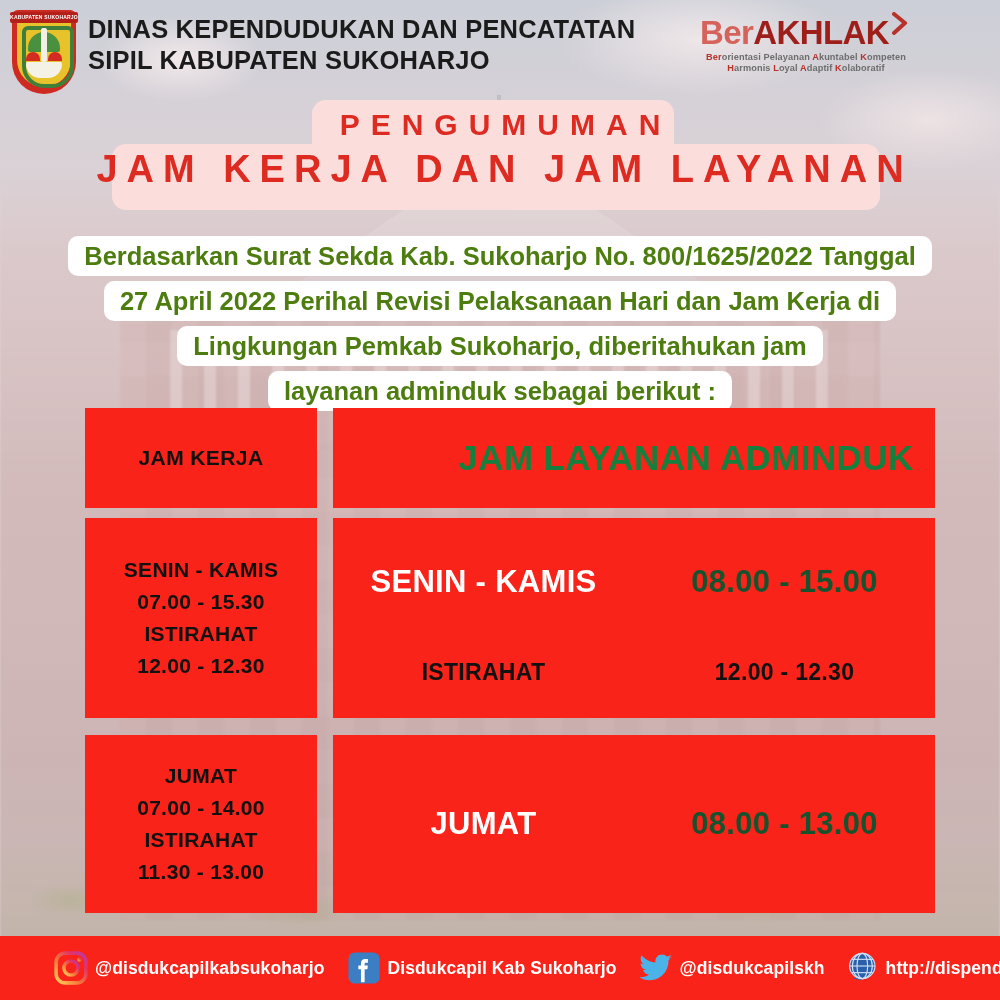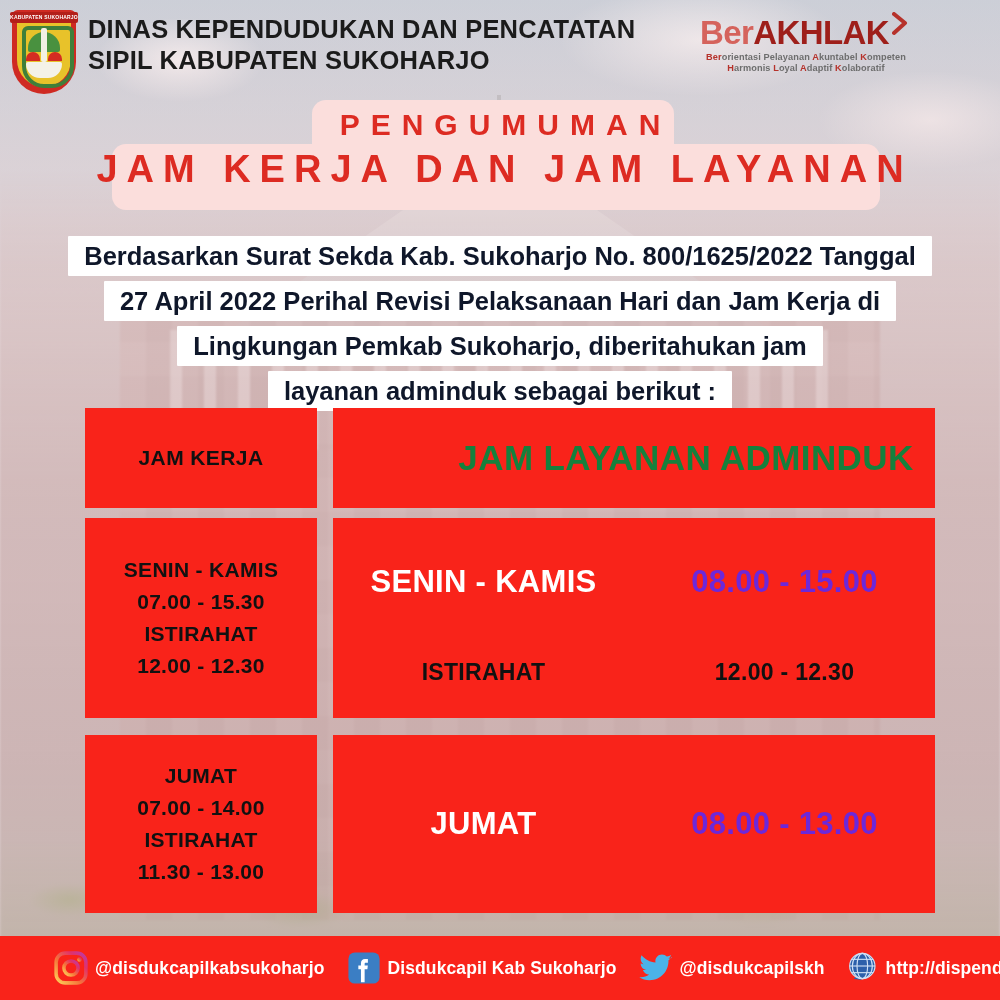--- a/index.html
+++ b/index.html
@@ -146,23 +146,23 @@
     position:absolute;left:0;top:148px;width:1000px;text-align:center;
     color:#dd2b22;font-size:38px;font-weight:bold;letter-spacing:9px;
     text-indent:9px;
   }
 
   
   .desc{
     position:absolute;left:0;top:236px;width:1000px;text-align:center;
   }
   .desc span{
-    display:inline-block;background:#ffffff;color:#0f172a;
+    display:inline-block;background:#ffffff;color:#4d7c0f;
     font-size:25.5px;font-weight:bold;line-height:34px;
-    padding:3px 16px;border-radius:1px;margin-bottom:5px;
+    padding:3px 16px;border-radius:10px;margin-bottom:5px;
   }
 
   
   .tbl{position:absolute;left:0;top:0;width:1000px;height:1000px;margin-left:10px;}
   .cell{position:absolute;background:#f9231a;}
 
   .c-hdr-l{left:75px;top:408px;width:232px;height:100px;}
   .c-hdr-r{left:323px;top:408px;width:602px;height:100px;}
   .c-r1-l {left:75px;top:518px;width:232px;height:200px;}
   .c-r1-r {left:323px;top:518px;width:602px;height:200px;}
@@ -189,21 +189,21 @@
   .ls2{left:75px;top:735px;width:232px;height:178px;}
 
   .right-grid{
     position:absolute;display:grid;
     grid-template-columns:1fr 1fr;align-items:center;
   }
   .rg1{left:323px;top:518px;width:602px;height:200px;
        grid-template-rows:1fr 1fr;row-gap:0;padding-top:18px;box-sizing:border-box;}
   .rg2{left:323px;top:735px;width:602px;height:178px;grid-template-rows:1fr;}
   .rg-day-big{color:#fff;font-size:31px;font-weight:bold;text-align:center;letter-spacing:.3px;}
-  .rg-time-big{color:#6d28d9;font-size:31px;font-weight:bold;text-align:center;letter-spacing:.3px;}
+  .rg-time-big{color:#14532d;font-size:31px;font-weight:bold;text-align:center;letter-spacing:.3px;}
   .rg-day-sm{color:#111;font-size:23px;font-weight:bold;text-align:center;letter-spacing:.3px;}
   .rg-time-sm{color:#111;font-size:23px;font-weight:bold;text-align:center;letter-spacing:.3px;}
 
   
   .footer{
     position:absolute;left:0;bottom:0;width:1000px;height:64px;
     background:#f9231a;display:flex;align-items:center;
   }
   .fitem{display:flex;align-items:center;gap:7px;}
   .fitem .ftxt{

